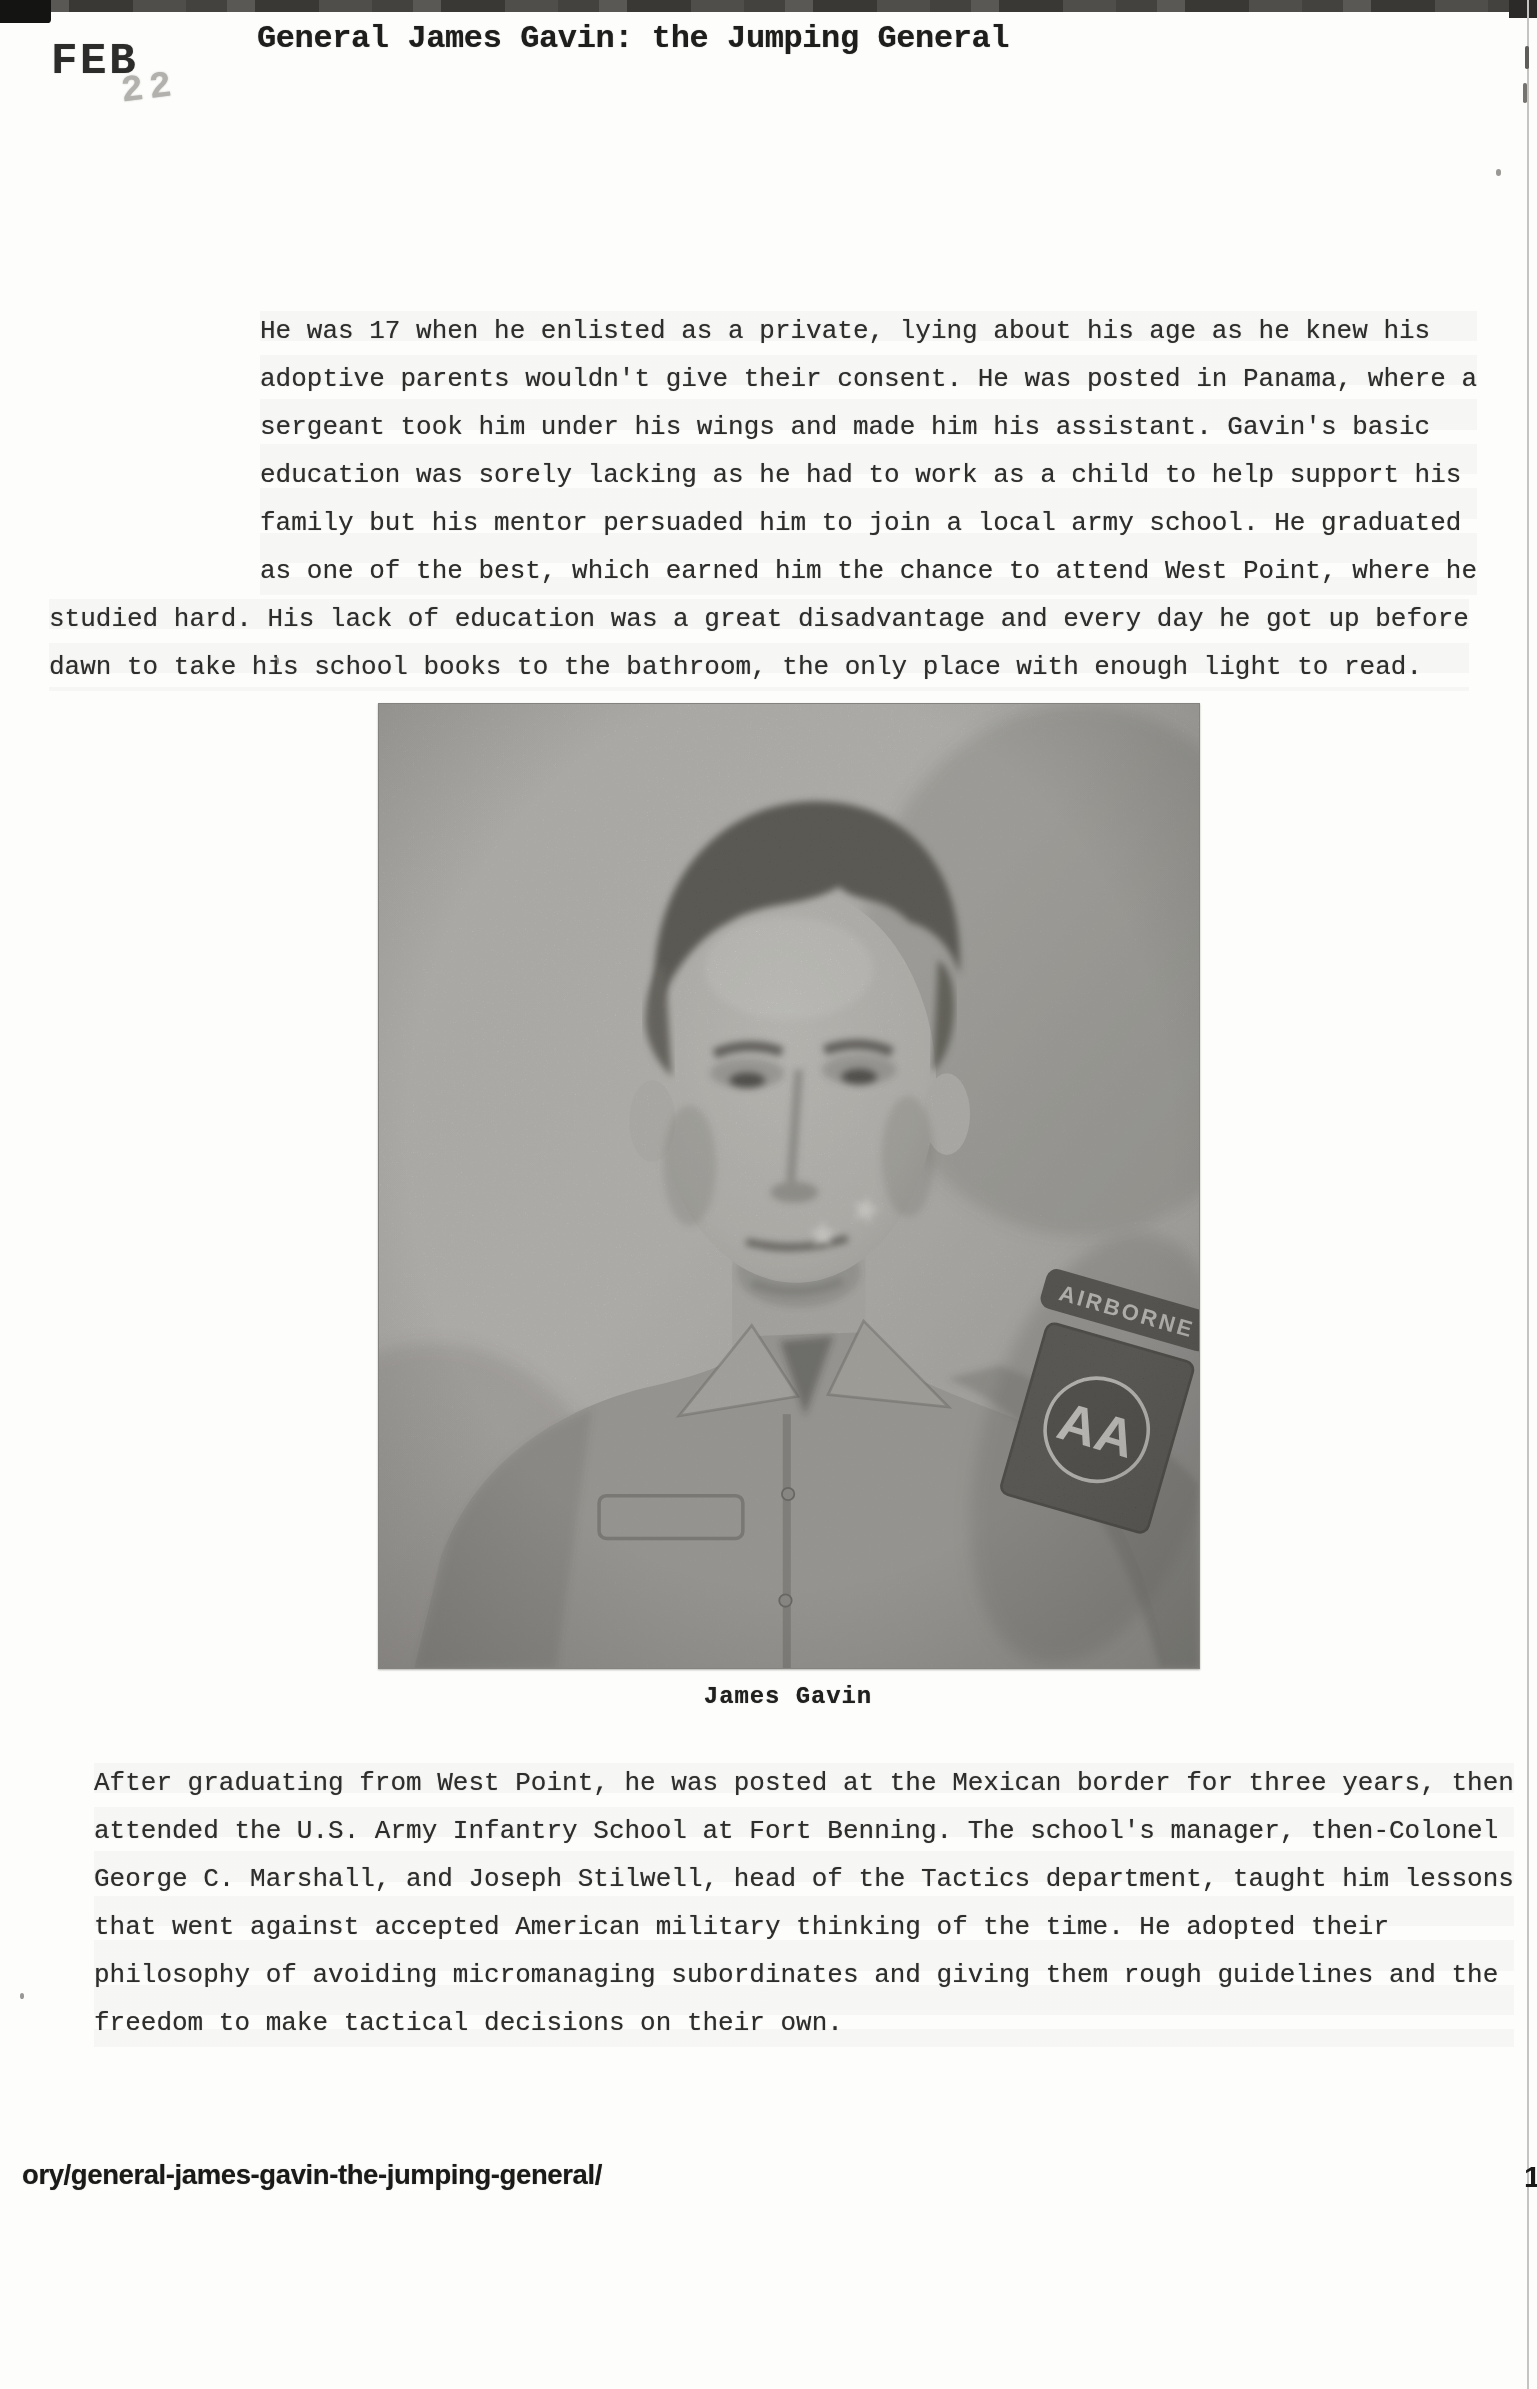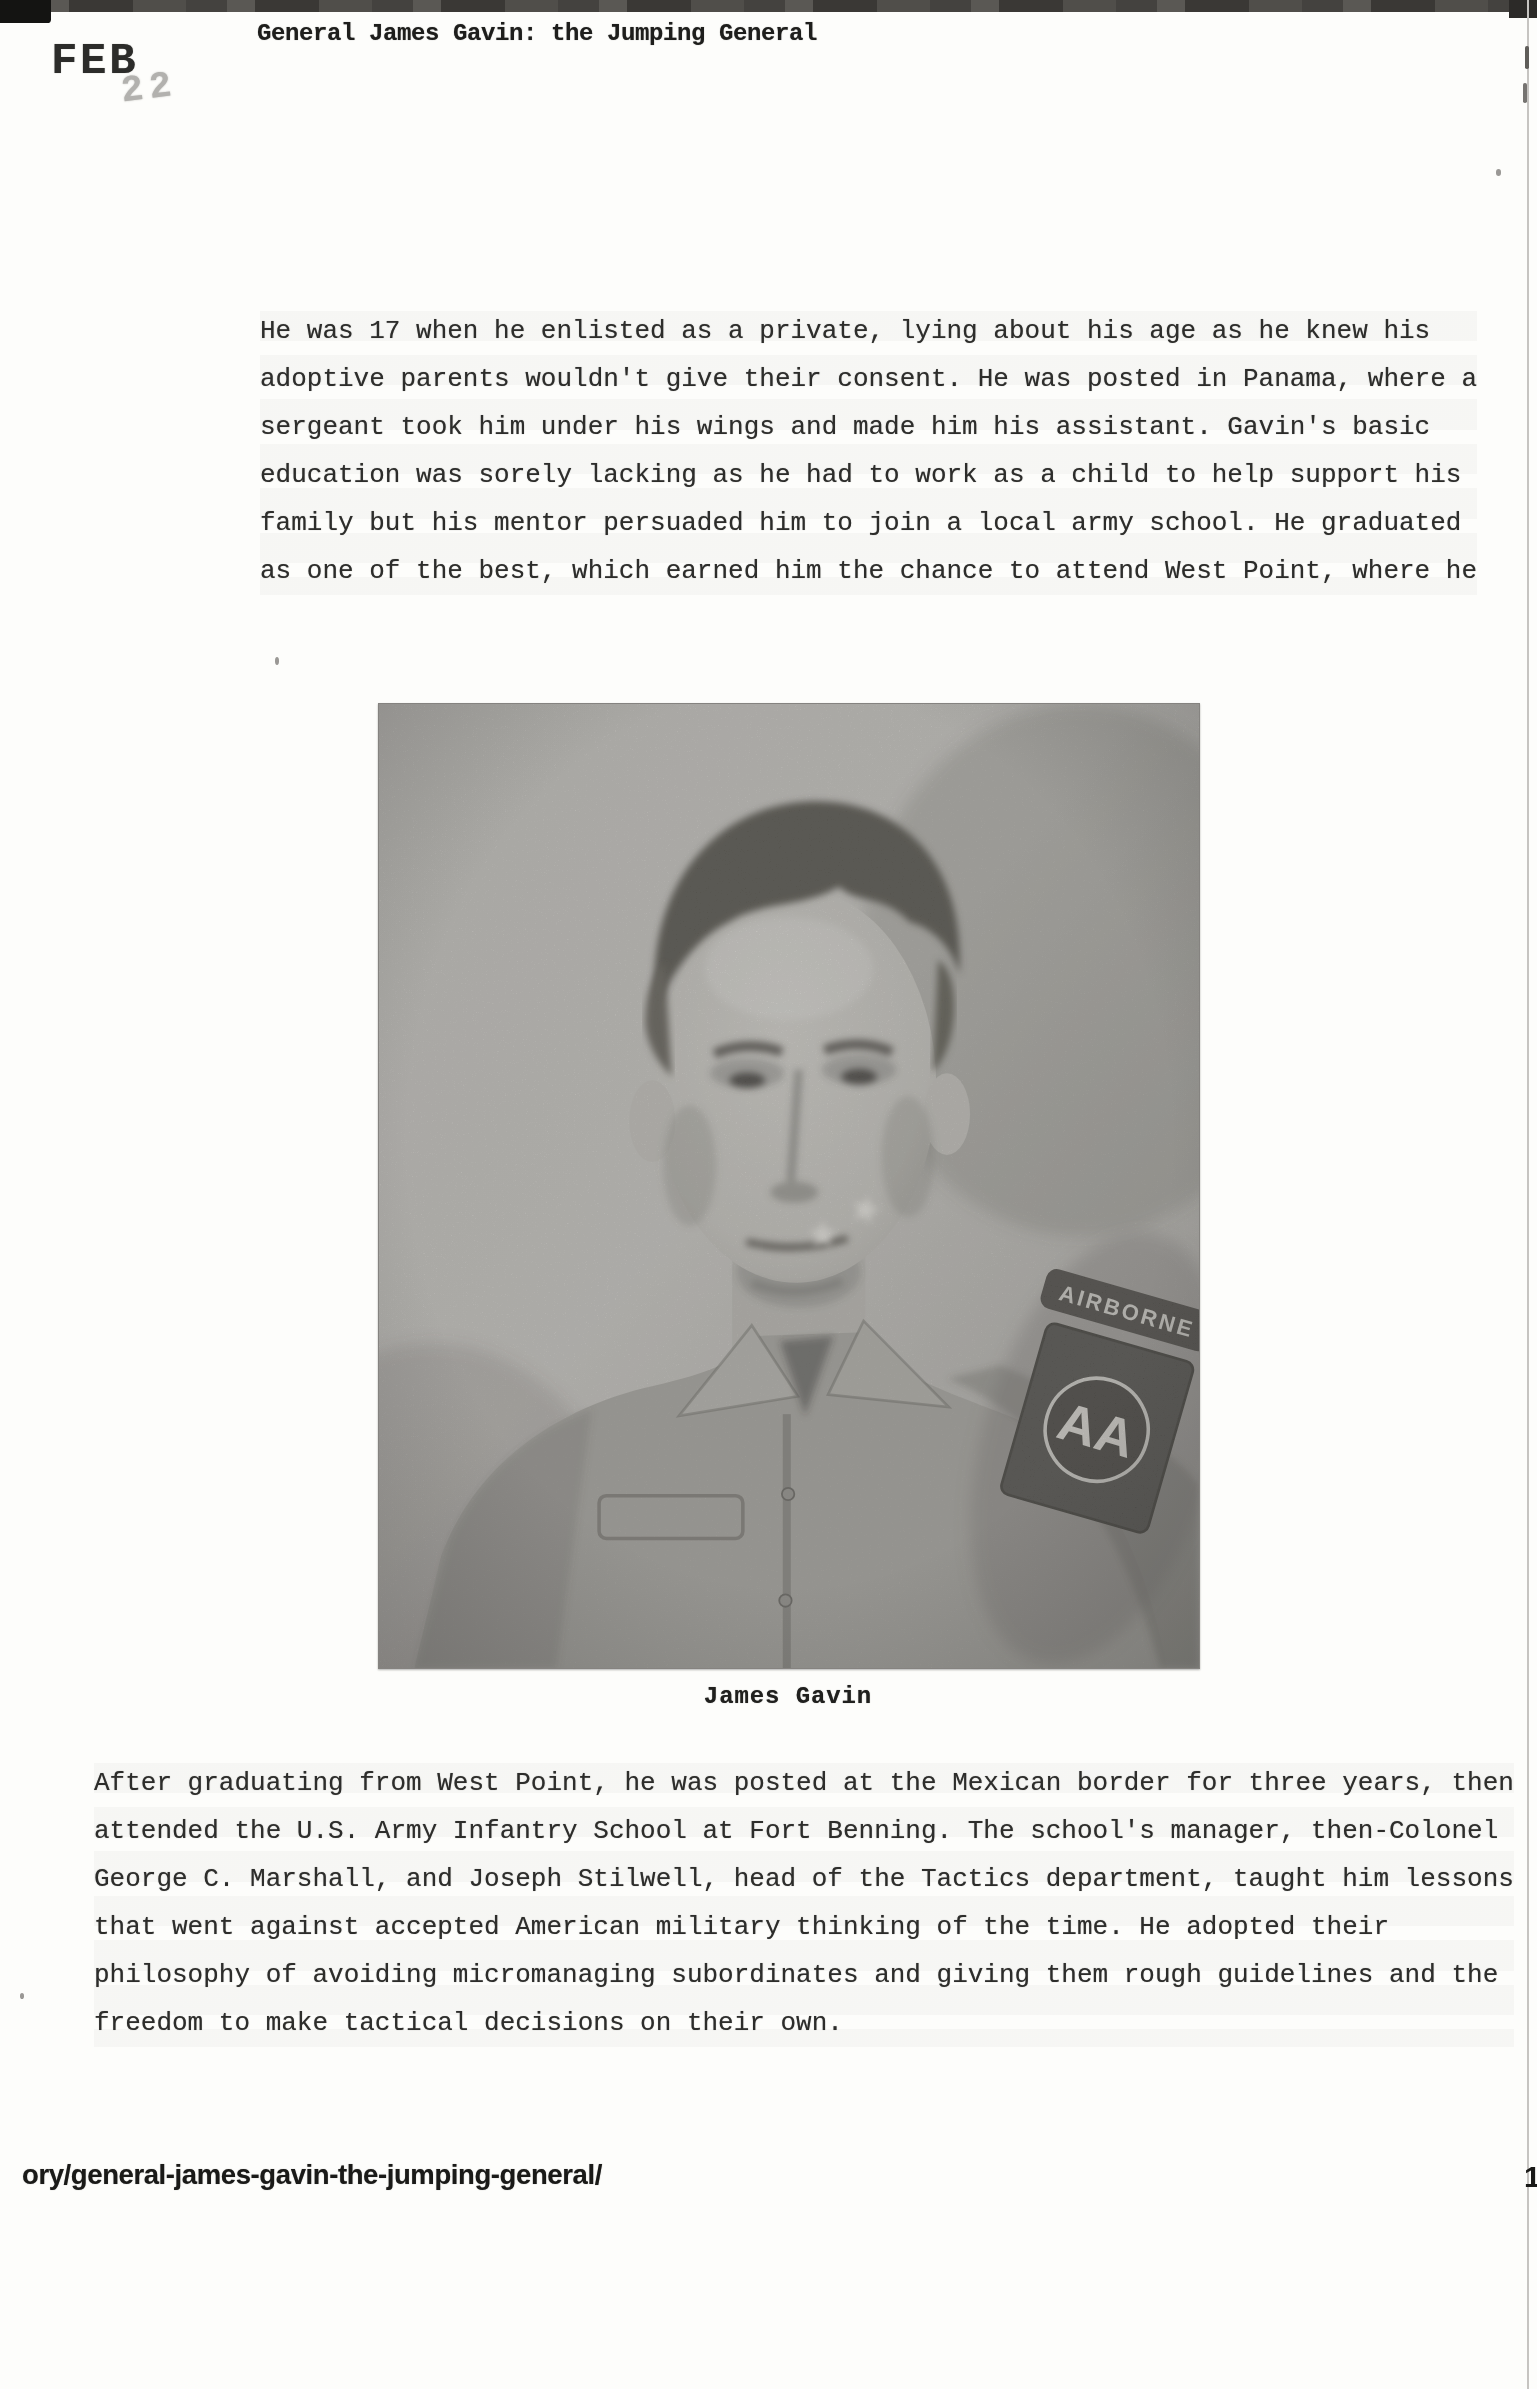--- a/index.html
+++ b/index.html
@@ -38,21 +38,21 @@
   }
   .stamp-day{
     position:absolute;left:121px;top:67px;
     font-size:37px;font-weight:bold;letter-spacing:6.2px;color:#b2b1ae;
     transform:rotate(-7deg);
     text-shadow:0 0 1.8px rgba(178,177,174,.8);
   }
 
   .title{
     position:absolute;left:257px;top:19.5px;margin:0;
-    font-size:24px;font-weight:bold;letter-spacing:-0.4px;color:#1e1e1c;
+    font-size:32px;font-weight:bold;letter-spacing:-0.4px;color:#1e1e1c;
     text-shadow:0 0 0.9px rgba(30,30,28,.6);
     white-space:pre;
   }
 
   .para{
     position:absolute;
     font-size:26px;line-height:48px;
     white-space:pre;
     text-shadow:0 0 0.9px rgba(45,45,43,.5);
     background:repeating-linear-gradient(to bottom,rgba(120,120,114,.05) 3.6px,rgba(120,120,114,.05) 34px,transparent 34px,transparent 48px);
@@ -108,20 +108,22 @@
   <div class="stamp-day">22</div>
 
   <h1 class="title">General James Gavin: the Jumping General</h1>
 
   <div class="para para-2a">He was 17 when he enlisted as a private, lying about his age as he knew his
 adoptive parents wouldn't give their consent. He was posted in Panama, where a
 sergeant took him under his wings and made him his assistant. Gavin's basic
 education was sorely lacking as he had to work as a child to help support his
 family but his mentor persuaded him to join a local army school. He graduated
 as one of the best, which earned him the chance to attend West Point, where he</div>
+  <div class="para para-2b">studied hard. His lack of education was a great disadvantage and every day he got up before
+dawn to take his school books to the bathroom, the only place with enough light to read.</div>
 
   <div class="photo-frame">
     <svg viewBox="0 0 924 1086" preserveAspectRatio="none">
       <defs>
         <linearGradient id="bgGrad" x1="0" y1="0" x2="1" y2="1">
           <stop offset="0" stop-color="#c0beba"></stop>
           <stop offset="0.45" stop-color="#c6c4c0"></stop>
           <stop offset="1" stop-color="#a3a19d"></stop>
         </linearGradient>
         <radialGradient id="faceShade" cx="0.45" cy="0.38" r="0.75">

